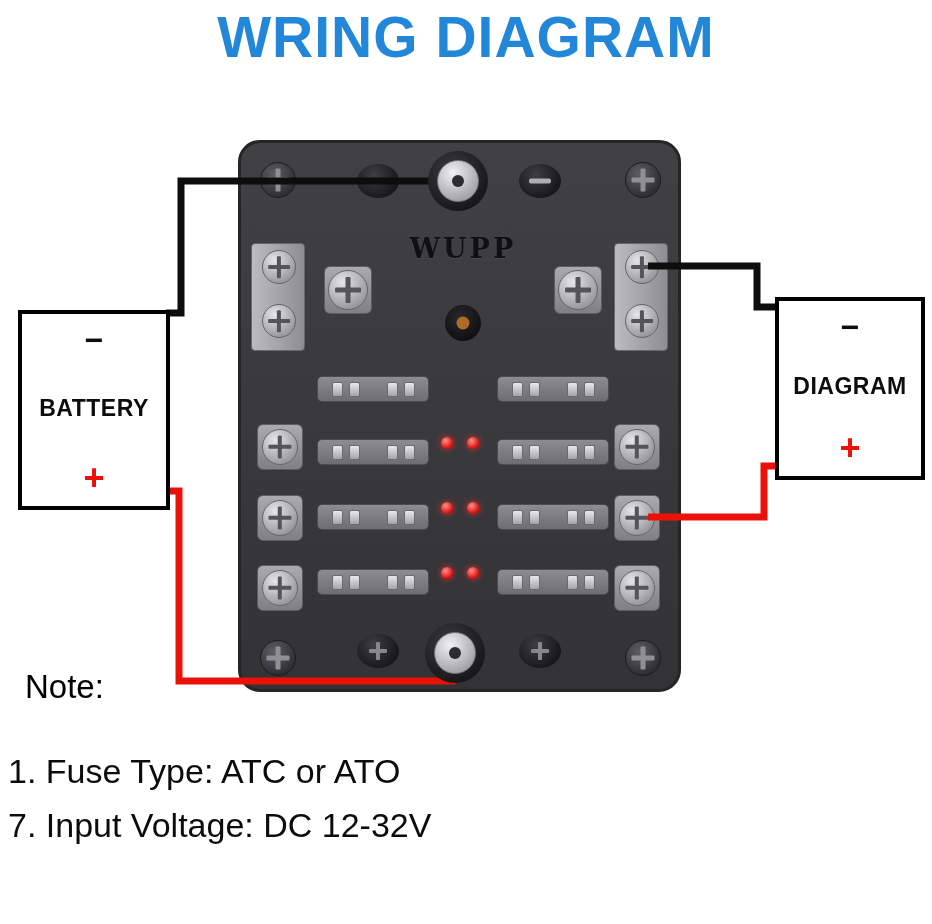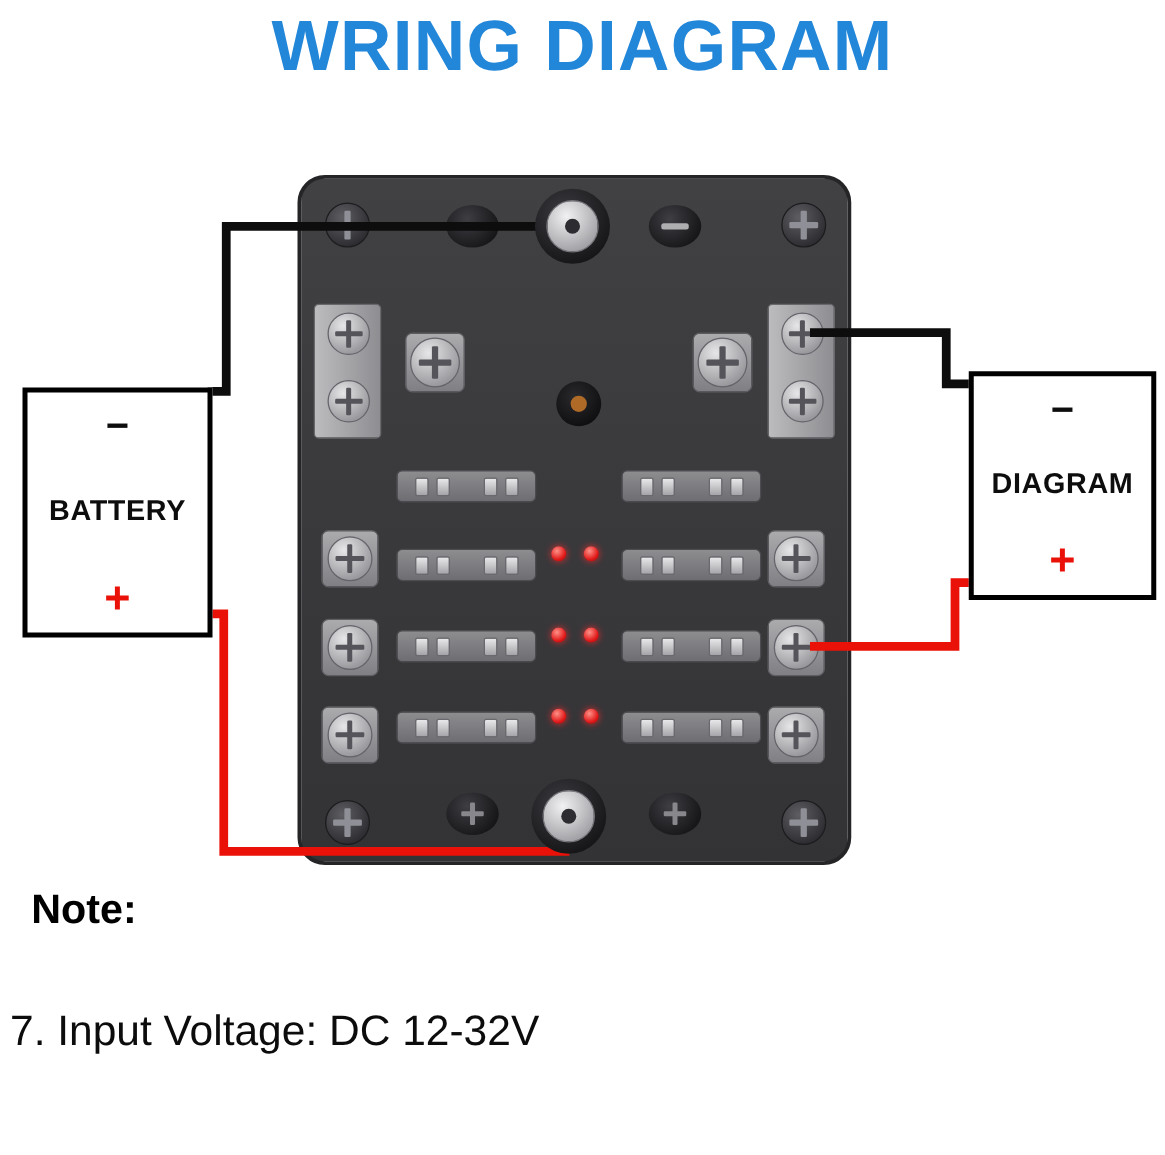--- a/index.html
+++ b/index.html
@@ -111,34 +111,35 @@
   
   .io-box {
     position:absolute; background:#ffffff; border:4px solid #000000; box-sizing:border-box;
     display:flex; flex-direction:column; align-items:center; justify-content:space-between;
     padding:10px 6px; z-index:3;
   }
   .io-minus { font-size:32px; font-weight:700; color:#0d0d0d; line-height:1; }
   .io-label { font-size:23px; font-weight:700; letter-spacing:.5px; color:#0d0d0d; }
   .io-plus  { font-size:36px; font-weight:700; color:#ea1208; line-height:1; }
   
-  .note-heading { position:absolute; left:25px; top:708px; font-size:33px; font-weight:700; color:#000; }
+  .note-heading { position:absolute; left:25px; top:668px; font-size:33px; font-weight:400; color:#000; }
   .note-line { position:absolute; left:8px; font-size:34px; color:#0c0c0c; }
   .note-1 { top:752px; }
   .note-2 { top:806px; }
   .note-3 { top:860px; }
 </style>
 </head>
 <body>
 
 <div class="canvas">
 
   <h1 class="title">WRING DIAGRAM</h1>
 
   <div class="fuse-block">
+    <div class="brand">WUPP</div>
 
     <div class="corner-screw" style="left:19px;top:19px"></div>
     <div class="corner-screw" style="left:384px;top:19px"></div>
     <div class="corner-screw" style="left:19px;top:497px"></div>
     <div class="corner-screw" style="left:384px;top:497px"></div>
 
     <div class="knob" style="left:116px;top:21px"></div>
     <div class="knob minus" style="left:278px;top:21px"></div>
     <div class="knob plus" style="left:116px;top:491px"></div>
     <div class="knob plus" style="left:278px;top:491px"></div>
@@ -293,15 +294,16 @@
     <div class="io-plus">+</div>
   </div>
 
   <div class="io-box" style="left:775px;top:297px;width:150px;height:183px">
     <div class="io-minus">−</div>
     <div class="io-label">DIAGRAM</div>
     <div class="io-plus">+</div>
   </div>
 
   <div class="note-heading">Note:</div>
+  <div class="note-line note-1">1. Fuse Type: ATC or ATO</div>
   <div class="note-line note-2">7. Input Voltage: DC 12-32V</div>
 
 </div>
 
 </body></html>

